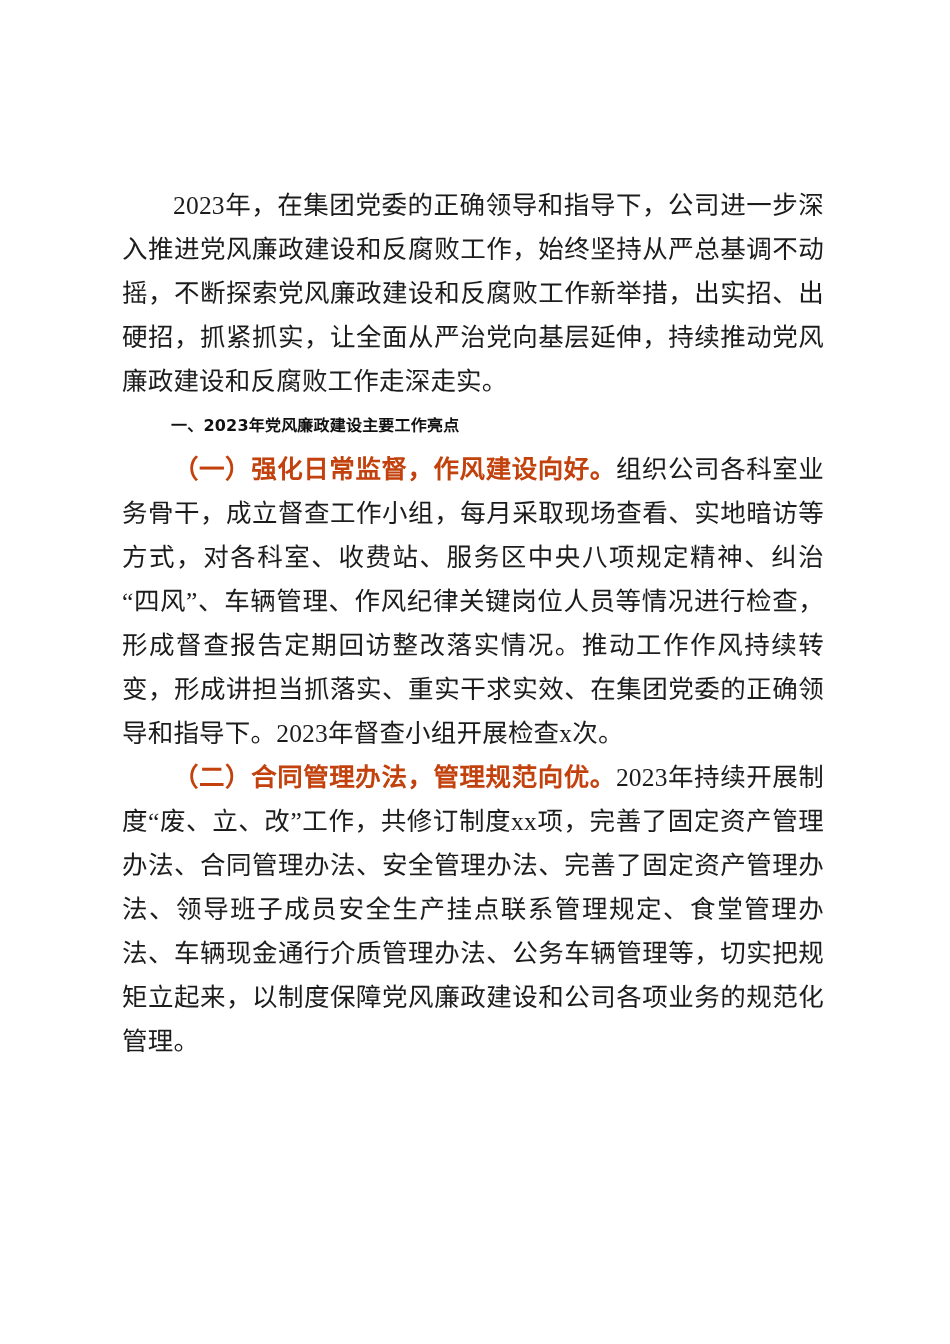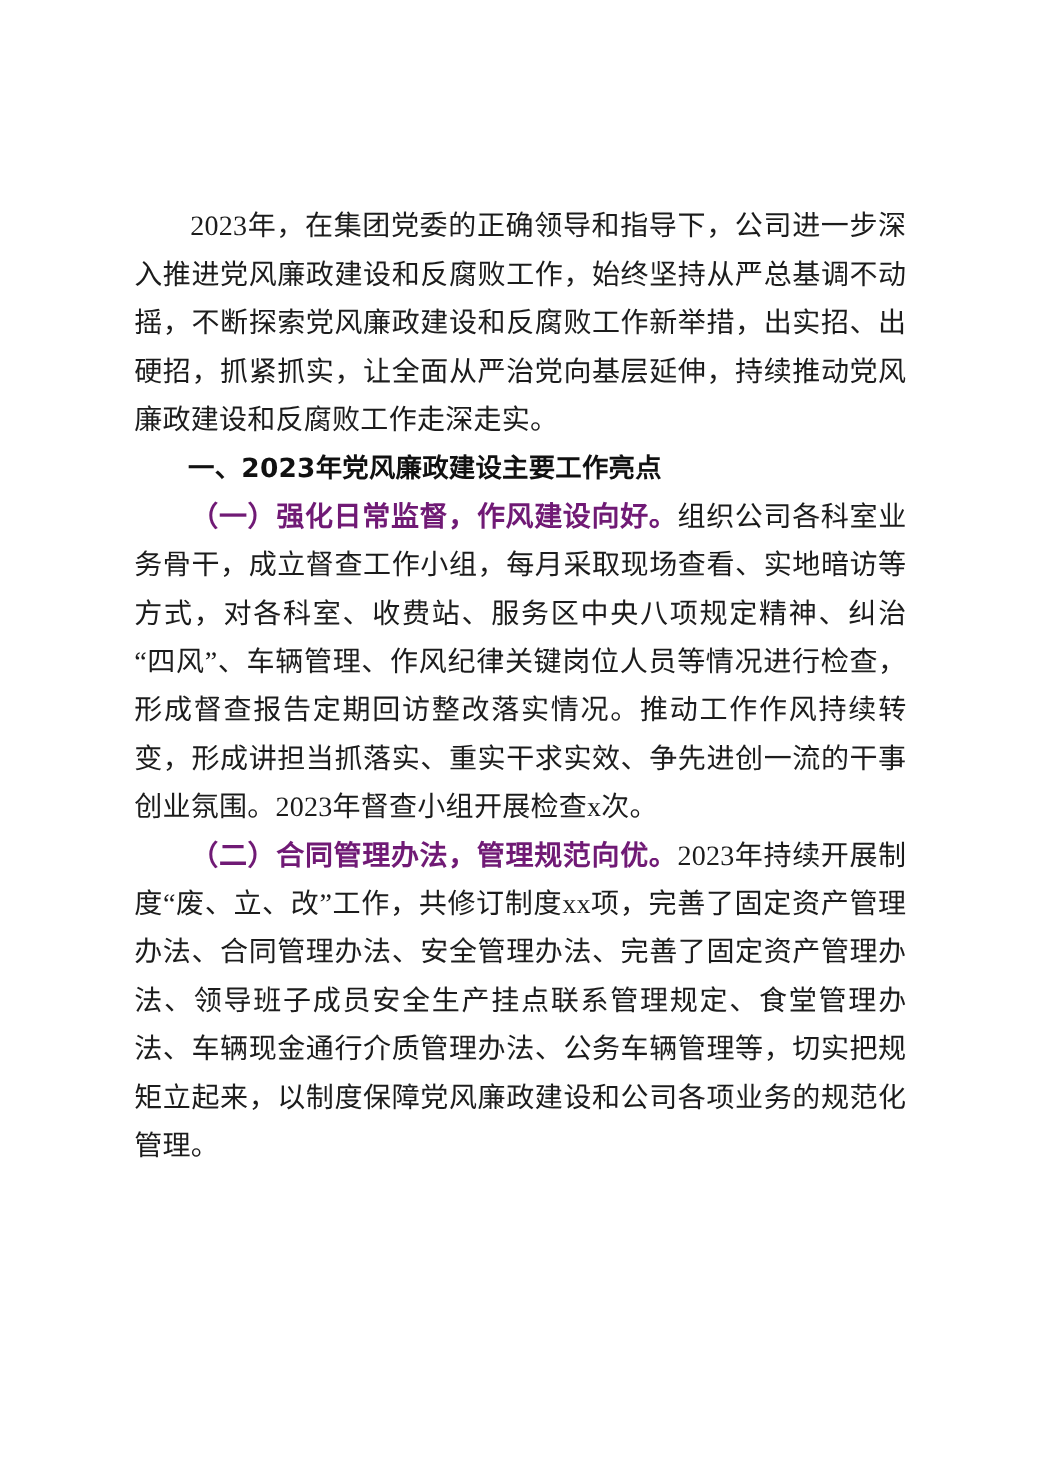--- a/index.html
+++ b/index.html
@@ -62,33 +62,33 @@
     margin: 0;
     color: #1c1c1c;
     word-break: break-all;
     letter-spacing: 0.2px;
   }
 
   
   .heading-1 {
     font-family: "DejaVu Sans", "Liberation Sans", sans-serif;
     font-weight: bold;
-    font-size: 24px;
+    font-size: 16px;
     line-height: 44px;
     text-indent: 49px;
     margin: 0;
     color: #111111;
     letter-spacing: 0.2px;
     word-break: break-all;
   }
 
   
   .lead {
     font-weight: bold;
-    color: #701a75;
+    color: #c2410c;
   }
 
   
   .run {
     display: inline;
   }
 </style>
 </head>
 <body>
 
@@ -96,18 +96,18 @@
   <div class="doc-body">
 
     <h1 class="doc-title"></h1>
 
     <div class="title-gap"></div>
 
     <p class="para">2023年，在集团党委的正确领导和指导下，公司进一步深入推进党风廉政建设和反腐败工作，始终坚持从严总基调不动摇，不断探索党风廉政建设和反腐败工作新举措，出实招、出硬招，抓紧抓实，让全面从严治党向基层延伸，持续推动党风廉政建设和反腐败工作走深走实。</p>
 
     <p class="heading-1">一、2023年党风廉政建设主要工作亮点</p>
 
-    <p class="para"><span class="run lead">（一）强化日常监督，作风建设向好。</span><span class="run">组织公司各科室业务骨干，成立督查工作小组，每月采取现场查看、实地暗访等方式，对各科室、收费站、服务区中央八项规定精神、纠治“四风”、车辆管理、作风纪律关键岗位人员等情况进行检查，形成督查报告定期回访整改落实情况。推动工作作风持续转变，形成讲担当抓落实、重实干求实效、争先进创一流的干事创业氛围。2023年督查小组开展检查x次。</span></p>
+    <p class="para"><span class="run lead">（一）强化日常监督，作风建设向好。</span><span class="run">组织公司各科室业务骨干，成立督查工作小组，每月采取现场查看、实地暗访等方式，对各科室、收费站、服务区中央八项规定精神、纠治“四风”、车辆管理、作风纪律关键岗位人员等情况进行检查，形成督查报告定期回访整改落实情况。推动工作作风持续转变，形成讲担当抓落实、重实干求实效、在集团党委的正确领导和指导下。2023年督查小组开展检查x次。</span></p>
 
     <p class="para"><span class="run lead">（二）合同管理办法，管理规范向优。</span><span class="run">2023年持续开展制度“废、立、改”工作，共修订制度xx项，完善了固定资产管理办法、合同管理办法、安全管理办法、完善了固定资产管理办法、领导班子成员安全生产挂点联系管理规定、食堂管理办法、车辆现金通行介质管理办法、公务车辆管理等，切实把规矩立起来，以制度保障党风廉政建设和公司各项业务的规范化管理。</span></p>
 
   </div>
 </div>
 
 </body></html>

